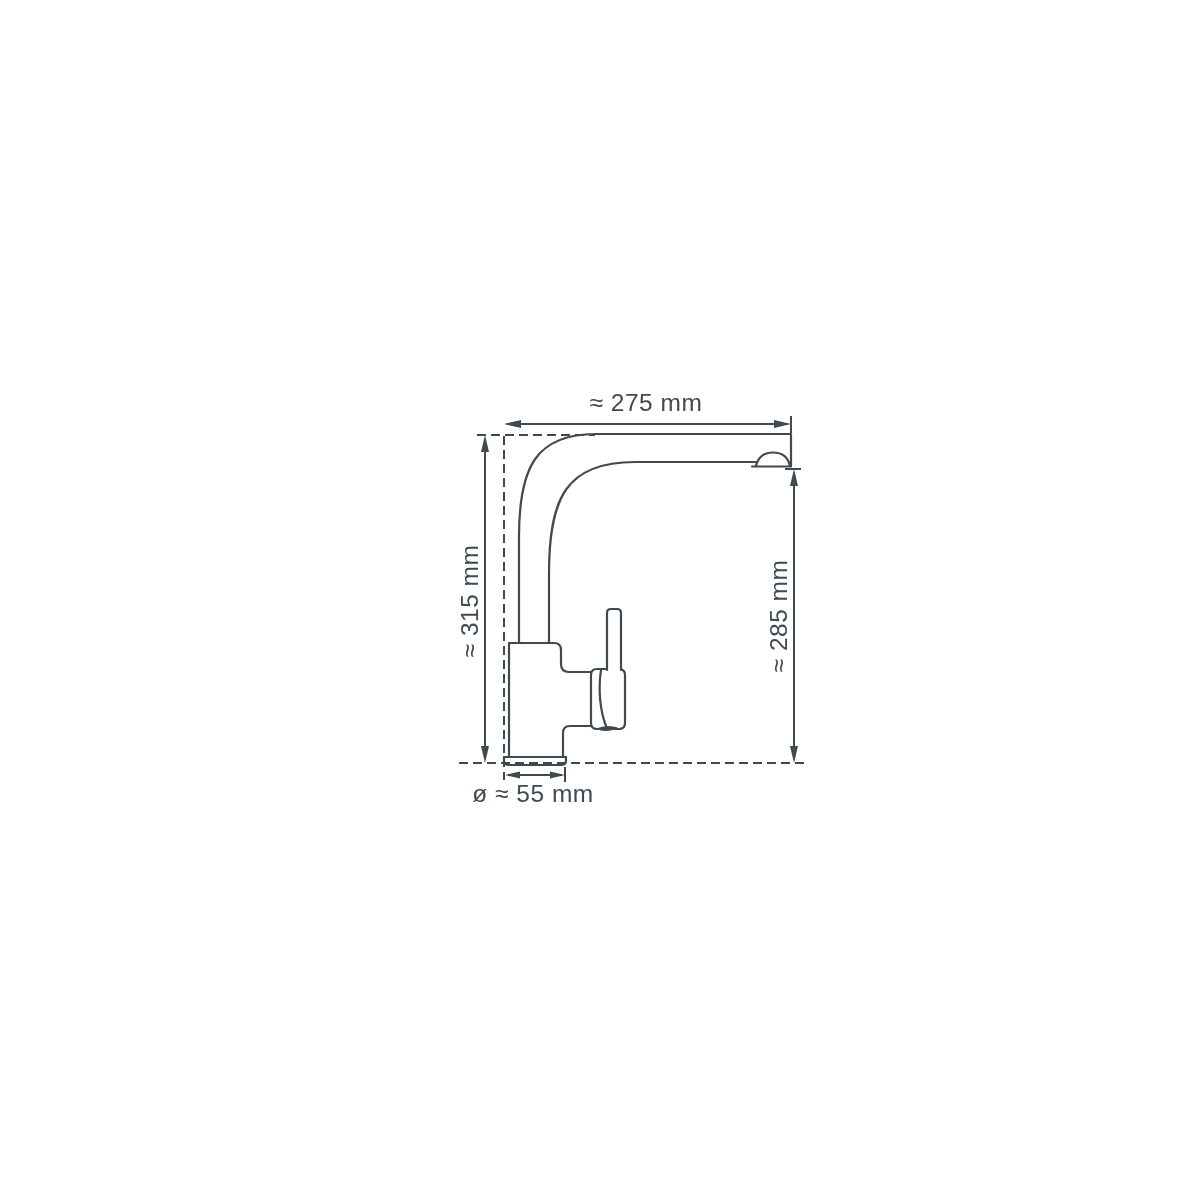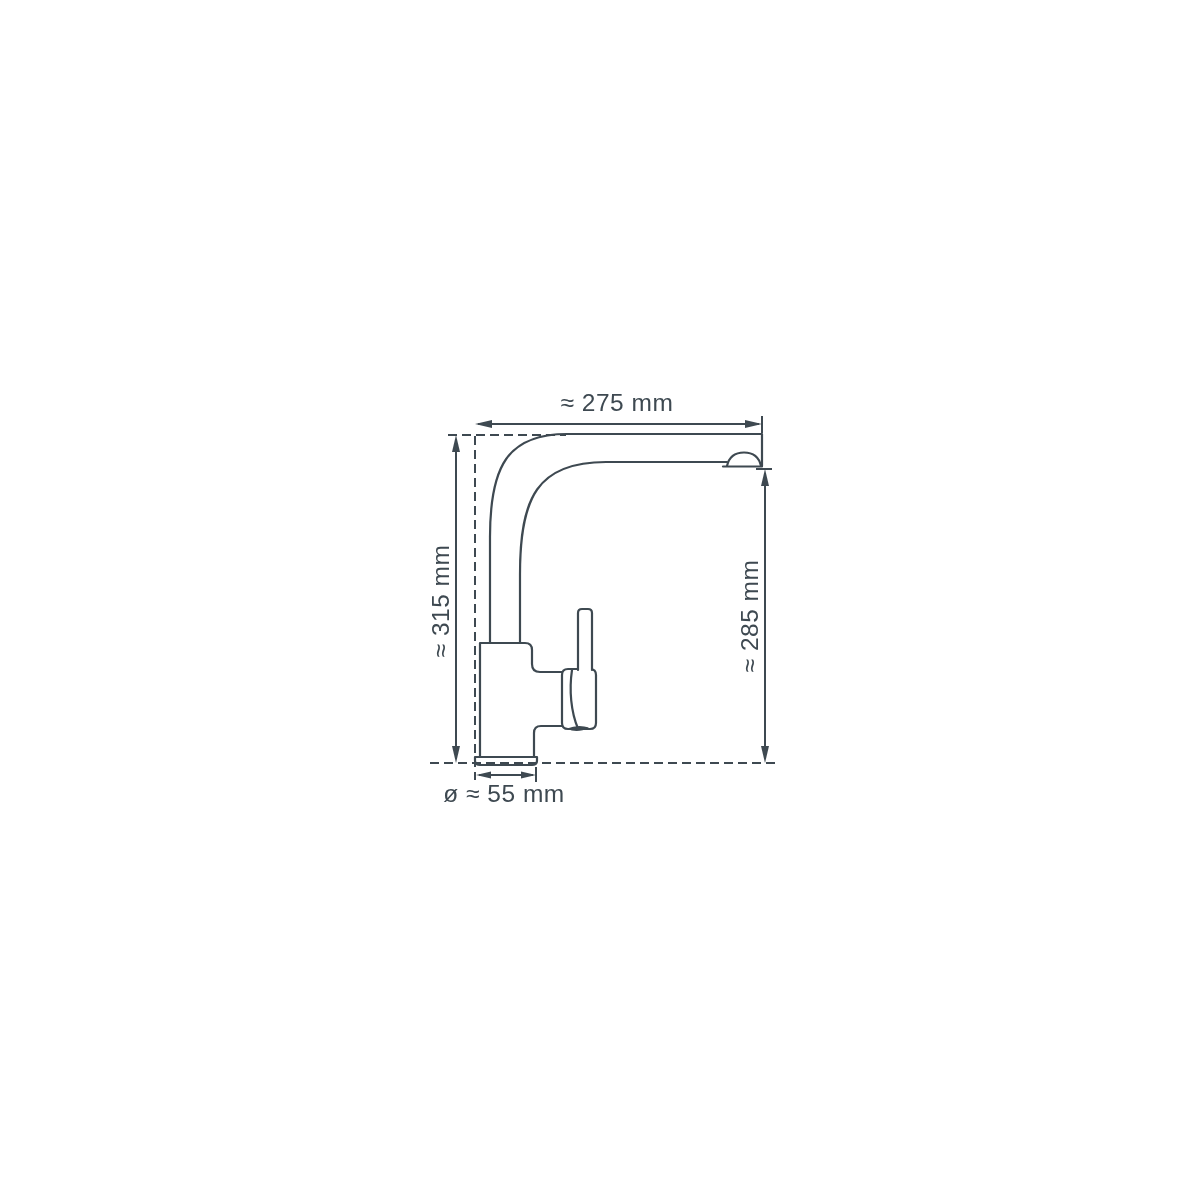--- a/index.html
+++ b/index.html
@@ -1,20 +1,21 @@
 <!DOCTYPE html>
 <html style="--line-color: #3e4951; --bg-color: #ffffff;"><head>
 <meta charset="utf-8">
 <style>
   :root { --line-color:#3e4951; --bg-color:#ffffff; }
   html,body { margin:0; padding:0; background:var(--bg-color); }
   .canvas {
     width:1036px; height:1200px; position:relative;
     background:var(--bg-color); overflow:hidden;
     font-family:"Liberation Sans", sans-serif;
+    margin-left:29px;
   }
   svg { display:block; }
   .draw {
     fill:none; stroke:var(--line-color); stroke-width:2.2;
     stroke-linecap:round; stroke-linejoin:round;
   }
   .fillwhite { fill:#ffffff; }
   .dim { fill:none; stroke:var(--line-color); stroke-width:2; stroke-linecap:butt; }
   .dashed { stroke-dasharray:9 5; }
   .head { fill:var(--line-color); stroke:none; }

